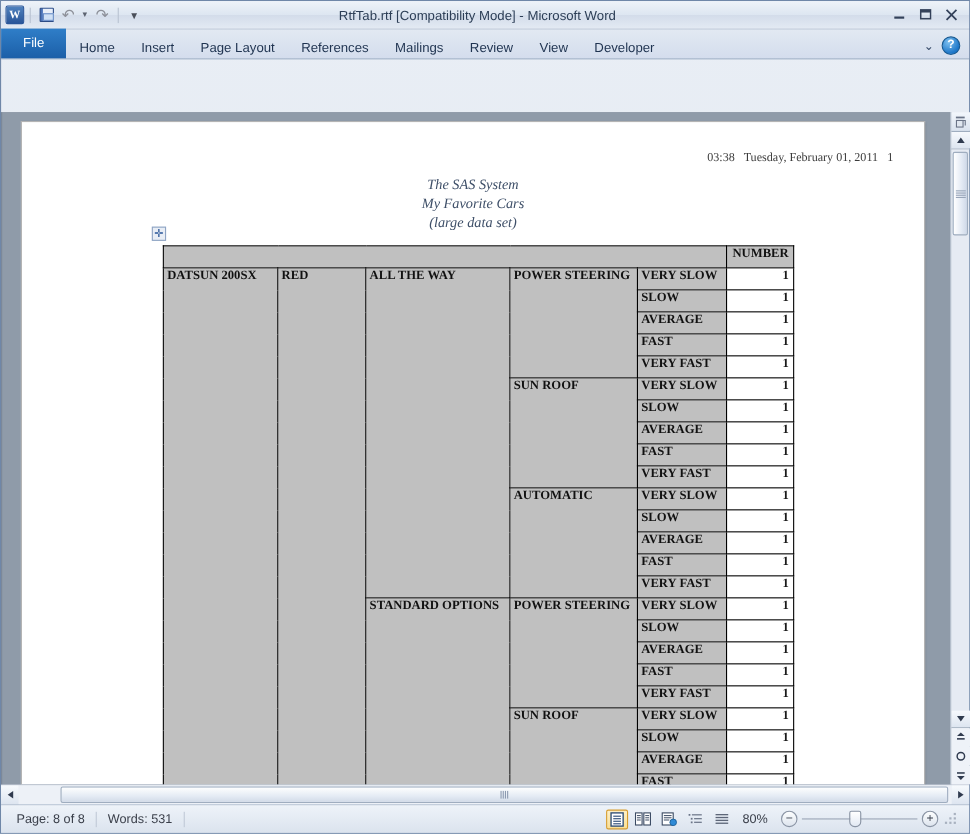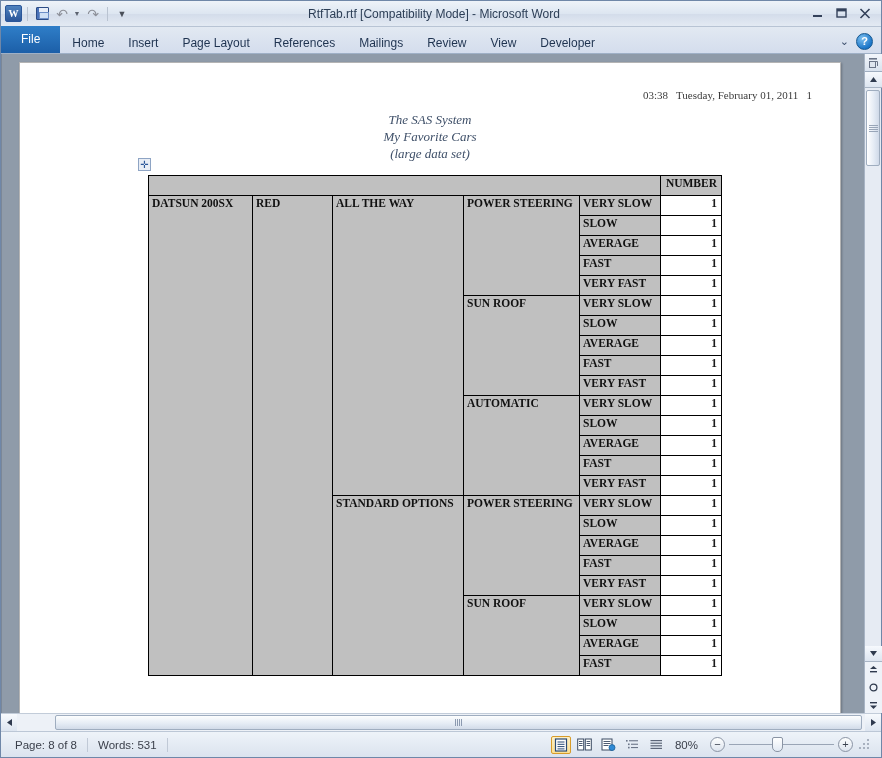--- a/index.html
+++ b/index.html
@@ -69,21 +69,21 @@
   .ribbon-right { margin-left:auto; display:flex; align-items:center; gap:7px; padding:0 8px 3px 0; }
   .chev { font-size:11px; color:#3a4d6b; }
   .helpbtn {
     width:17px; height:17px; border-radius:50%;
     background: radial-gradient(circle at 35% 30%, #7dc0f0, #1c76c8 70%);
     border:1px solid #15578f; color:#fff; font-size:11px; font-weight:bold;
     text-align:center; line-height:15px;
   }
 
   
-  .workarea { flex:1 1 auto; display:flex; position:relative; background:#8e9aa8; min-height:0; }
+  .workarea { flex:1 1 auto; display:flex; position:relative; background:#8e9aa8; min-height:0;margin-top:48px; }
   .docscroll {
     flex:1 1 auto; position:relative; overflow:hidden;
     background:#8f9ba9;
     border-left:1px solid #7b8797;
   }
   .page {
     position:absolute; left:17px; top:8px; width:822px; height:660px;
     background:#ffffff; border:1px solid #b4b4b4;
     box-shadow: 1px 1px 2px rgba(0,0,0,.25);
     overflow:hidden;

